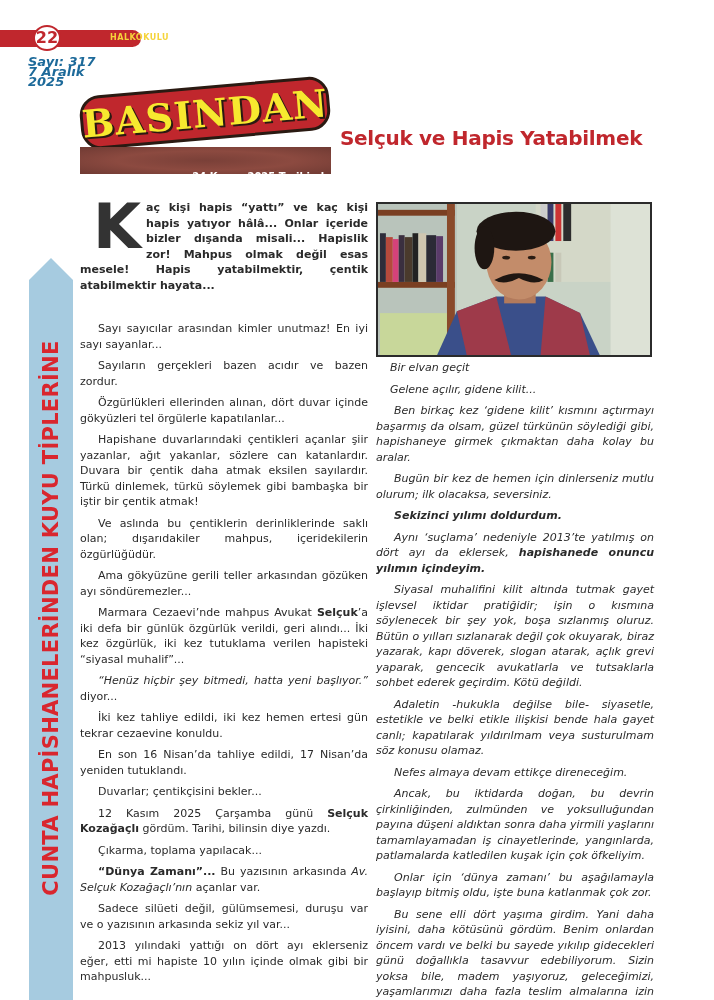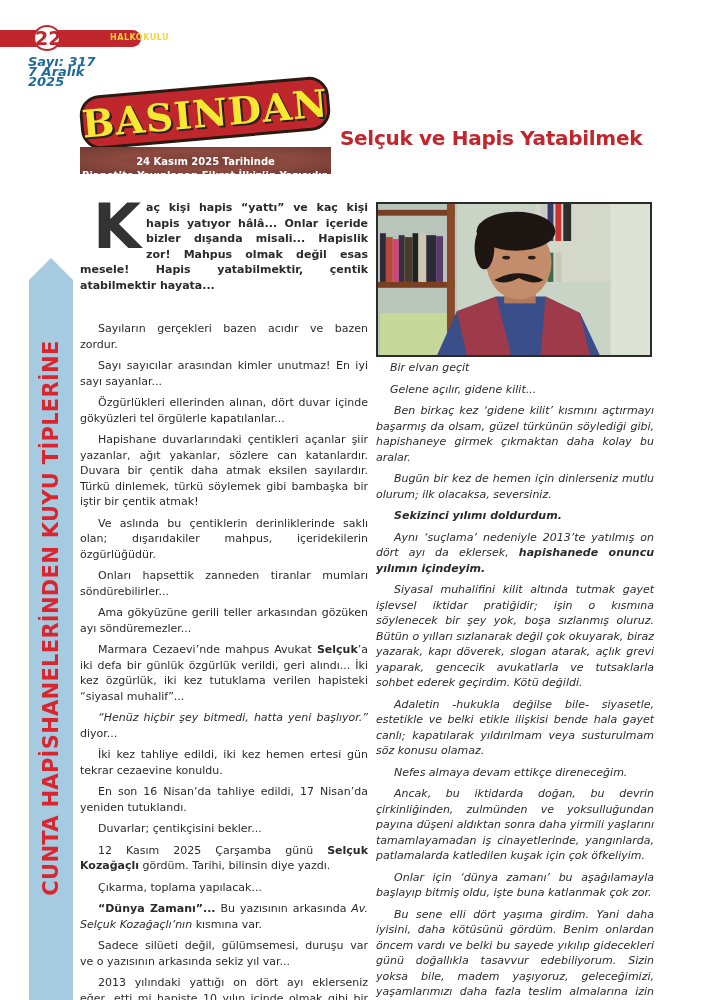--- a/index.html
+++ b/index.html
@@ -1,35 +1,35 @@
 <!DOCTYPE html>
 <html><head>
 <meta charset="utf-8">
 <style>
   * { box-sizing: border-box; margin: 0; padding: 0; }
   html, body { width: 714px; height: 1000px; background: #ffffff; overflow: hidden; }
   body { position: relative; font-family: "Liberation Sans", sans-serif; color: #222; }
 
   
   .top-bar { position: absolute; left: 0; top: 30px; width: 141px; height: 17px; background: #c0272d; border-radius: 0 9px 9px 0; }
-  .page-num { position: absolute; left: 33px; top: 25px; width: 28px; height: 26px; border-radius: 50%; background: #fff; border: 2px solid #c0272d; color: #c0272d; font-weight: bold; font-size: 19px; line-height: 22px; text-align: center; font-family: "DejaVu Sans", sans-serif; }
+  .page-num { position: absolute; left: 33px; top: 25px; width: 28px; height: 26px; border-radius: 50%; background: #fff; border: 2px solid #c0272d; color: #c0272d; font-weight: bold; font-size: 16px; line-height: 22px; text-align: center; font-family: "DejaVu Sans", sans-serif; }
   .brand { position: absolute; left: 66px; top: 33px; color: #f5d43a; font-size: 8px; font-weight: bold; letter-spacing: 0.5px; font-family: "DejaVu Sans", sans-serif; margin-left: 44px; }
   .issue { position: absolute; left: 28px; top: 57px; color: #1d6a9a; font-size: 13px; font-style: italic; font-weight: bold; line-height: 10px; font-family: "DejaVu Sans", sans-serif; }
 
   
   .side-banner { position: absolute; left: 29px; top: 258px; width: 44px; height: 742px; }
   .side-banner .arrow { position: absolute; left: 0; top: 0; width: 0; height: 0; border-left: 22px solid transparent; border-right: 22px solid transparent; border-bottom: 22px solid #a6cbe0; }
   .side-banner .shaft { position: absolute; left: 0; top: 22px; width: 44px; height: 720px; background: #a6cbe0; }
   .side-text { position: absolute; left: 51px; top: 618px; transform: translate(-50%, -50%) rotate(-90deg); white-space: nowrap; color: #d9262e; font-weight: bold; font-size: 21px; letter-spacing: 0.3px; font-family: "DejaVu Sans", sans-serif; }
 
   
   .badge { position: absolute; left: 80px; top: 86px; width: 250px; height: 54px; background: #c0272d; border: 3px solid #2a1a12; border-radius: 20px; transform: rotate(-5deg); display: flex; align-items: center; justify-content: center; }
   .badge span { color: #f7e92f; font-family: "DejaVu Serif", serif; font-weight: bold; font-size: 38px; letter-spacing: 1px; text-shadow: 2px 2px 0 #2a1a12; }
 
-  .sub-box { position: absolute; left: 80px; top: 147px; width: 251px; height: 27px; background: radial-gradient(ellipse at center, #7a4038 0%, #8c4a40 50%, #6f3a33 100%); color: #fff; font-size: 10px; font-weight: bold; text-align: center; line-height: 14px; padding-top: 8px; font-family: "DejaVu Sans", sans-serif; }
+  .sub-box { position: absolute; left: 80px; top: 147px; width: 251px; height: 27px; background: radial-gradient(ellipse at center, #7a4038 0%, #8c4a40 50%, #6f3a33 100%); color: #fff; font-size: 10px; font-weight: bold; text-align: right; line-height: 14px; padding-top: 23px; font-family: "DejaVu Sans", sans-serif; }
 
   .headline { position: absolute; left: 340px; top: 126px; color: #c0272d; font-weight: bold; font-size: 20px; font-family: "DejaVu Sans", sans-serif; letter-spacing: -0.3px; }
 
   
   .col { position: absolute; font-size: 11px; line-height: 15.5px; text-align: justify; font-family: "DejaVu Sans", sans-serif; color: #2a2a2a; }
   .col-left { left: 80px; top: 200px; width: 288px; }
   .col-right { left: 376px; top: 360px; width: 278px; font-style: italic; }
   .col p { text-indent: 18px; margin-bottom: 6px; }
   .col p.noindent { text-indent: 0; }
 
@@ -111,35 +111,34 @@
 
     <path d="M118 78 Q143 64 168 78 Q158 84 143 76 Q128 84 118 78 Z" fill="#1e1612"></path>
 
     <ellipse cx="130" cy="55" rx="4" ry="2" fill="#2a1c14"></ellipse>
     <ellipse cx="156" cy="55" rx="4" ry="2" fill="#2a1c14"></ellipse>
   </svg>
 </div>
 
 <div class="col col-left">
   <p class="intro"><span class="dropcap">K</span><span>aç kişi hapis “yattı” ve kaç kişi hapis yatıyor hâlâ... Onlar içeride bizler dışanda misali... Hapislik zor! Mahpus olmak değil esas mesele! Hapis yatabilmektir, çentik atabilmektir hayata...</span></p>
+  <p>Sayı sayıcılar arasından kimler unutmaz! En iyi sayı sayanlar...</p>
   <p>Sayıların gerçekleri bazen acıdır ve bazen zordur.</p>
-  <p>Sayı sayıcılar arasından kimler unutmaz! En iyi sayı sayanlar...</p>
   <p>Özgürlükleri ellerinden alınan, dört duvar içinde gökyüzleri tel örgülerle kapatılanlar...</p>
   <p>Hapishane duvarlarındaki çentikleri açanlar şiir yazanlar, ağıt yakanlar, sözlere can katanlardır. Duvara bir çentik daha atmak eksilen sayılardır. Türkü dinlemek, türkü söylemek gibi bambaşka bir iştir bir çentik atmak!</p>
   <p>Ve aslında bu çentiklerin derinliklerinde saklı olan; dışarıdakiler mahpus, içeridekilerin özgürlüğüdür.</p>
-  <p>Onları hapsettik zanneden tiranlar mumları söndürebilirler...</p>
   <p>Ama gökyüzüne gerili teller arkasından gözüken ayı söndüremezler...</p>
   <p><span>Marmara Cezaevi’nde mahpus Avukat </span><b>Selçuk</b><span>’a iki defa bir günlük özgürlük verildi, geri alındı... İki kez özgürlük, iki kez tutuklama verilen hapisteki “siyasal muhalif”...</span></p>
   <p><i>“Henüz hiçbir şey bitmedi, hatta yeni başlıyor.”</i><span> diyor...</span></p>
   <p>İki kez tahliye edildi, iki kez hemen ertesi gün tekrar cezaevine konuldu.</p>
   <p>En son 16 Nisan’da tahliye edildi, 17 Nisan’da yeniden tutuklandı.</p>
   <p>Duvarlar; çentikçisini bekler...</p>
   <p><span>12 Kasım 2025 Çarşamba günü </span><b>Selçuk Kozağaçlı</b><span> gördüm. Tarihi, bilinsin diye yazdı.</span></p>
   <p>Çıkarma, toplama yapılacak...</p>
-  <p><b>“Dünya Zamanı”...</b><span> Bu yazısının arkasında </span><i>Av. Selçuk Kozağaçlı’nın</i><span> kısmına var.</span></p>
+  <p><b>“Dünya Zamanı”...</b><span> Bu yazısının arkasında </span><i>Av. Selçuk Kozağaçlı’nın</i><span> açanlar var.</span></p>
   <p>Sadece silüeti değil, gülümsemesi, duruşu var ve o yazısının arkasında sekiz yıl var...</p>
   <p>2013 yılındaki yattığı on dört ayı eklerseniz eğer, etti mi hapiste 10 yılın içinde olmak gibi bir mahpusluk...</p>
 
 </div>
 
 <div class="col col-right">
   <p class="noindent" style="text-indent:14px">Bir elvan geçit</p>
   <p style="text-indent:14px">Gelene açılır, gidene kilit...</p>
   <p>Ben birkaç kez ‘gidene kilit’ kısmını açtırmayı başarmış da olsam, güzel türkünün söylediği gibi, hapishaneye girmek çıkmaktan daha kolay bu aralar.</p>
   <p>Bugün bir kez de hemen için dinlerseniz mutlu olurum; ilk olacaksa, seversiniz.</p>

